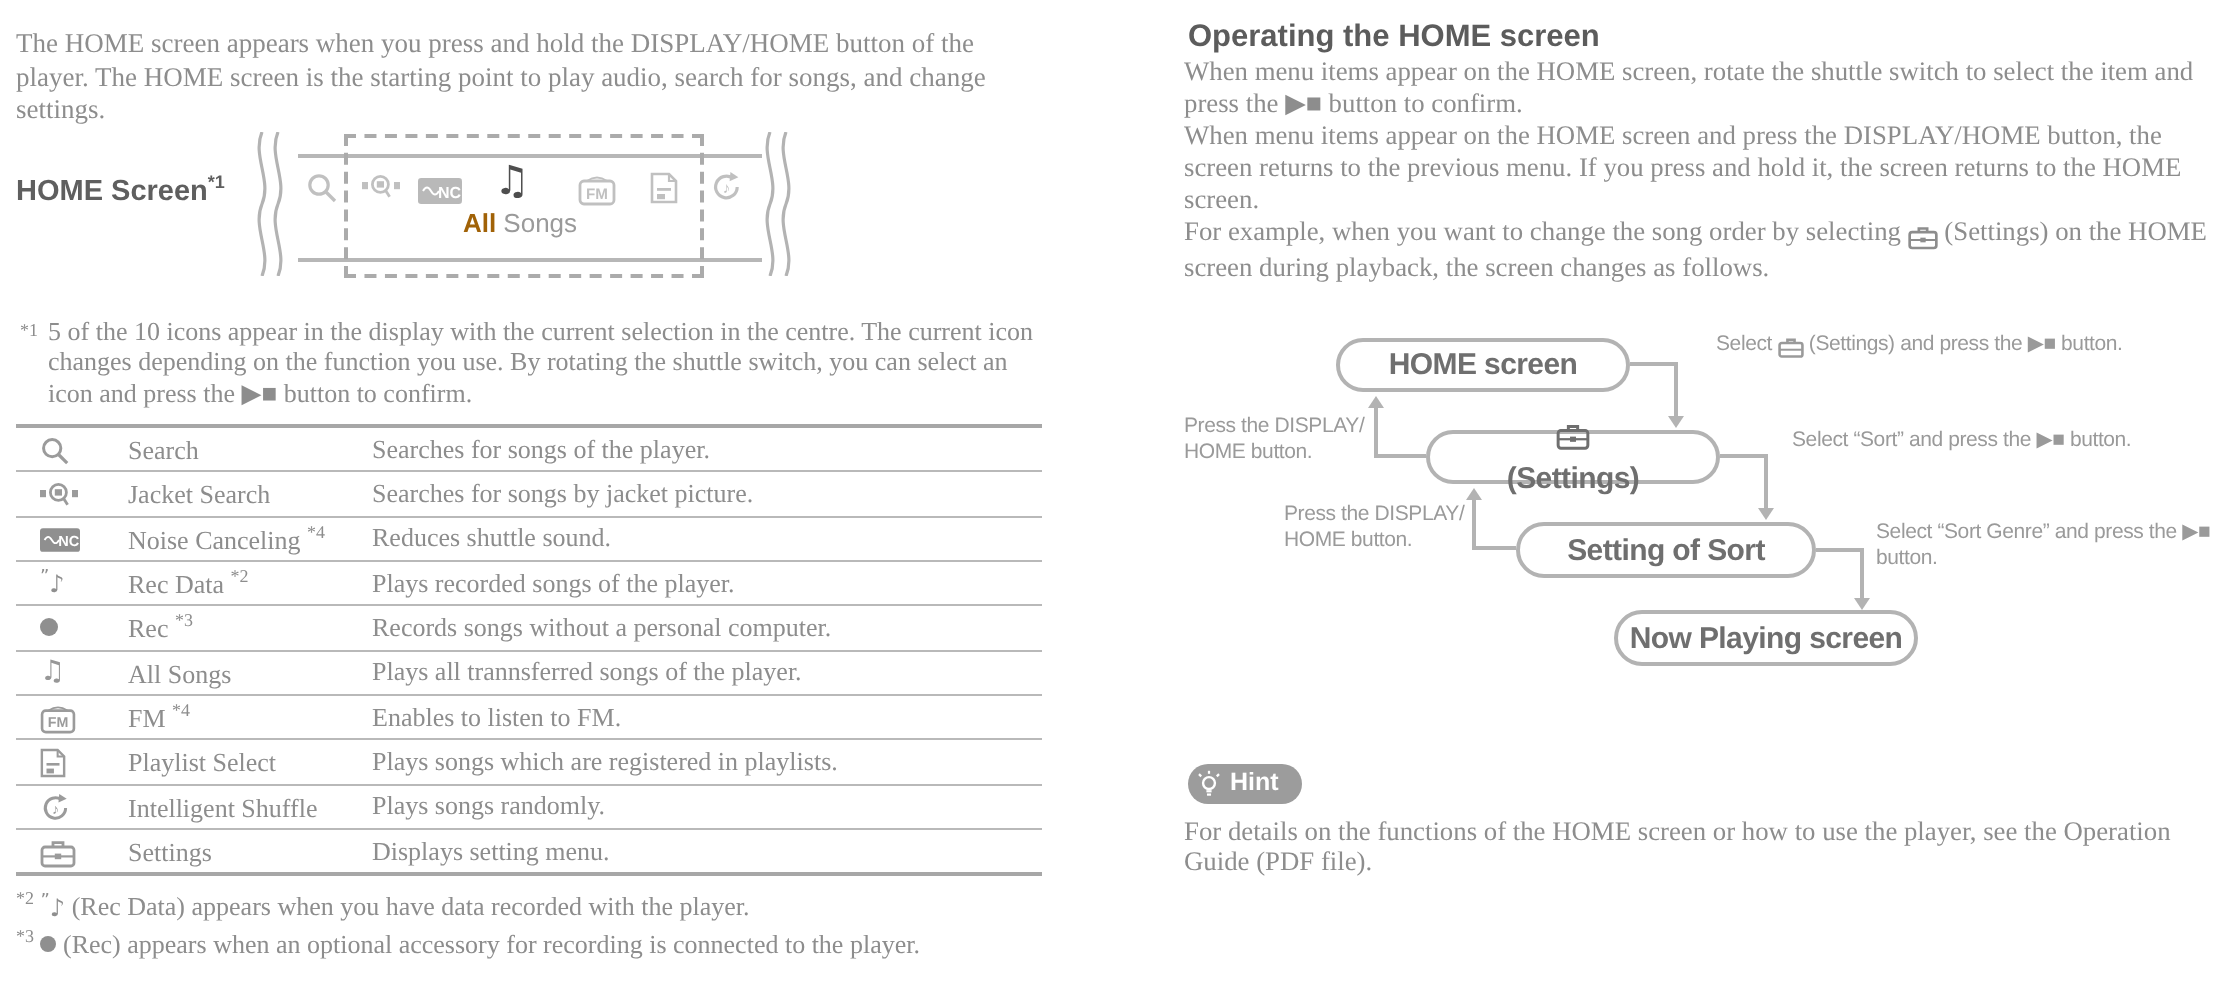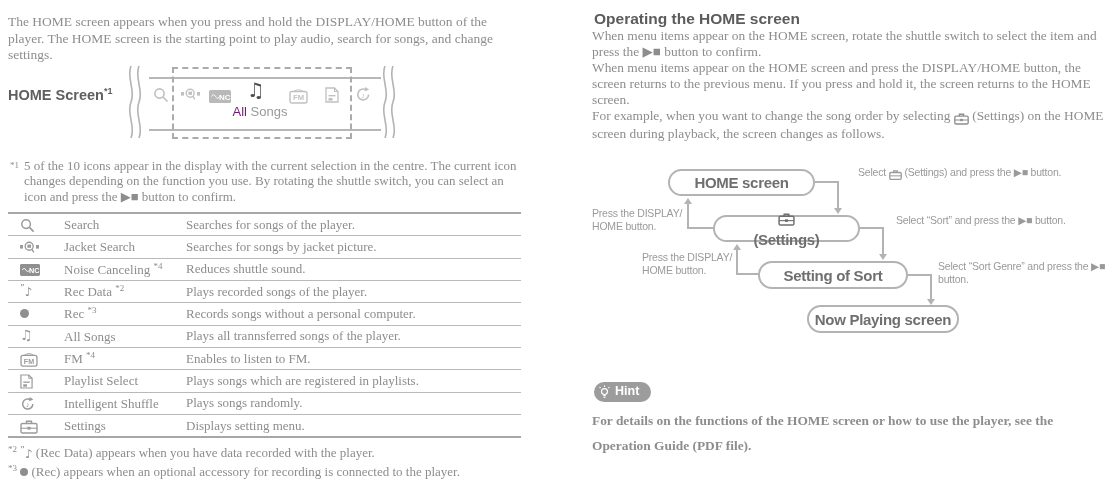--- a/index.html
+++ b/index.html
@@ -20,21 +20,21 @@
   .strip{position:absolute;left:117px;top:0px;width:292px;height:78px;}
   .strip-inner{position:absolute;left:24px;top:13px;width:232px;height:50px;
                border-top:2px solid #b7b7b7;border-bottom:2px solid #b7b7b7;}
   .strip-dash{position:absolute;left:47px;top:3px;width:176px;height:68px;border:2px dashed #ababab;}
   .wave{position:absolute;top:2px;}
   .s-ic{position:absolute;top:21px;opacity:.62;}
   .s-note{position:absolute;top:14px;left:122px;font-size:20px;color:#4e4e4e;opacity:1;
           font-family:"DejaVu Sans",sans-serif;}
   .s-text{position:absolute;left:47px;top:40px;width:176px;text-align:center;
           font-family:"Liberation Sans",sans-serif;font-size:13px;color:#9a9a9a;}
-  .s-text .sel{color:#701a75;}
+  .s-text .sel{color:#a16207;font-weight:bold;}
 
   
   .fn1{position:relative;margin:12px 0 0 2px;padding-left:14px;font-size:13px;line-height:15.5px;width:500px;}
   .fn1 .fnm{position:absolute;left:0;top:0;font-size:9px;}
 
   
   table.icons{border-collapse:collapse;margin-top:8px;width:513px;}
   table.icons td{border-top:1px solid #b9b9b9;padding:2px 0;height:17px;
                  font-size:13px;color:#8d8d8d;vertical-align:middle;}
   table.icons tr:first-child td{border-top:2px solid #a7a7a7;}
@@ -68,21 +68,21 @@
   .arr-d{position:absolute;width:0;height:0;border-left:4px solid transparent;
          border-right:4px solid transparent;border-top:6px solid #b3b3b3;}
   .arr-u{position:absolute;width:0;height:0;border-left:4px solid transparent;
          border-right:4px solid transparent;border-bottom:6px solid #b3b3b3;}
   .flabel{position:absolute;font-size:10.5px;line-height:13px;color:#9a9a9a;letter-spacing:-0.2px;}
 
   
   .hint-badge{display:inline-flex;align-items:center;gap:4px;margin:36px 0 0 2px;
               background:#9c9c9c;color:#fff;border-radius:11px;padding:2px 12px 3px 4px;
               font-family:"Liberation Sans",sans-serif;font-weight:bold;font-size:12.5px;justify-content:space-between;}
-  .hint-text{margin:6px 0 0 0;font-size:13.4px;line-height:25px;font-weight:bold;}
+  .hint-text{margin:6px 0 0 0;font-size:13.4px;line-height:15px;}
 
   .icsvg{display:inline-block;vertical-align:middle;}
 </style>
 </head>
 <body>
 
 <div class="page">
 
   <div class="col-left">
 

